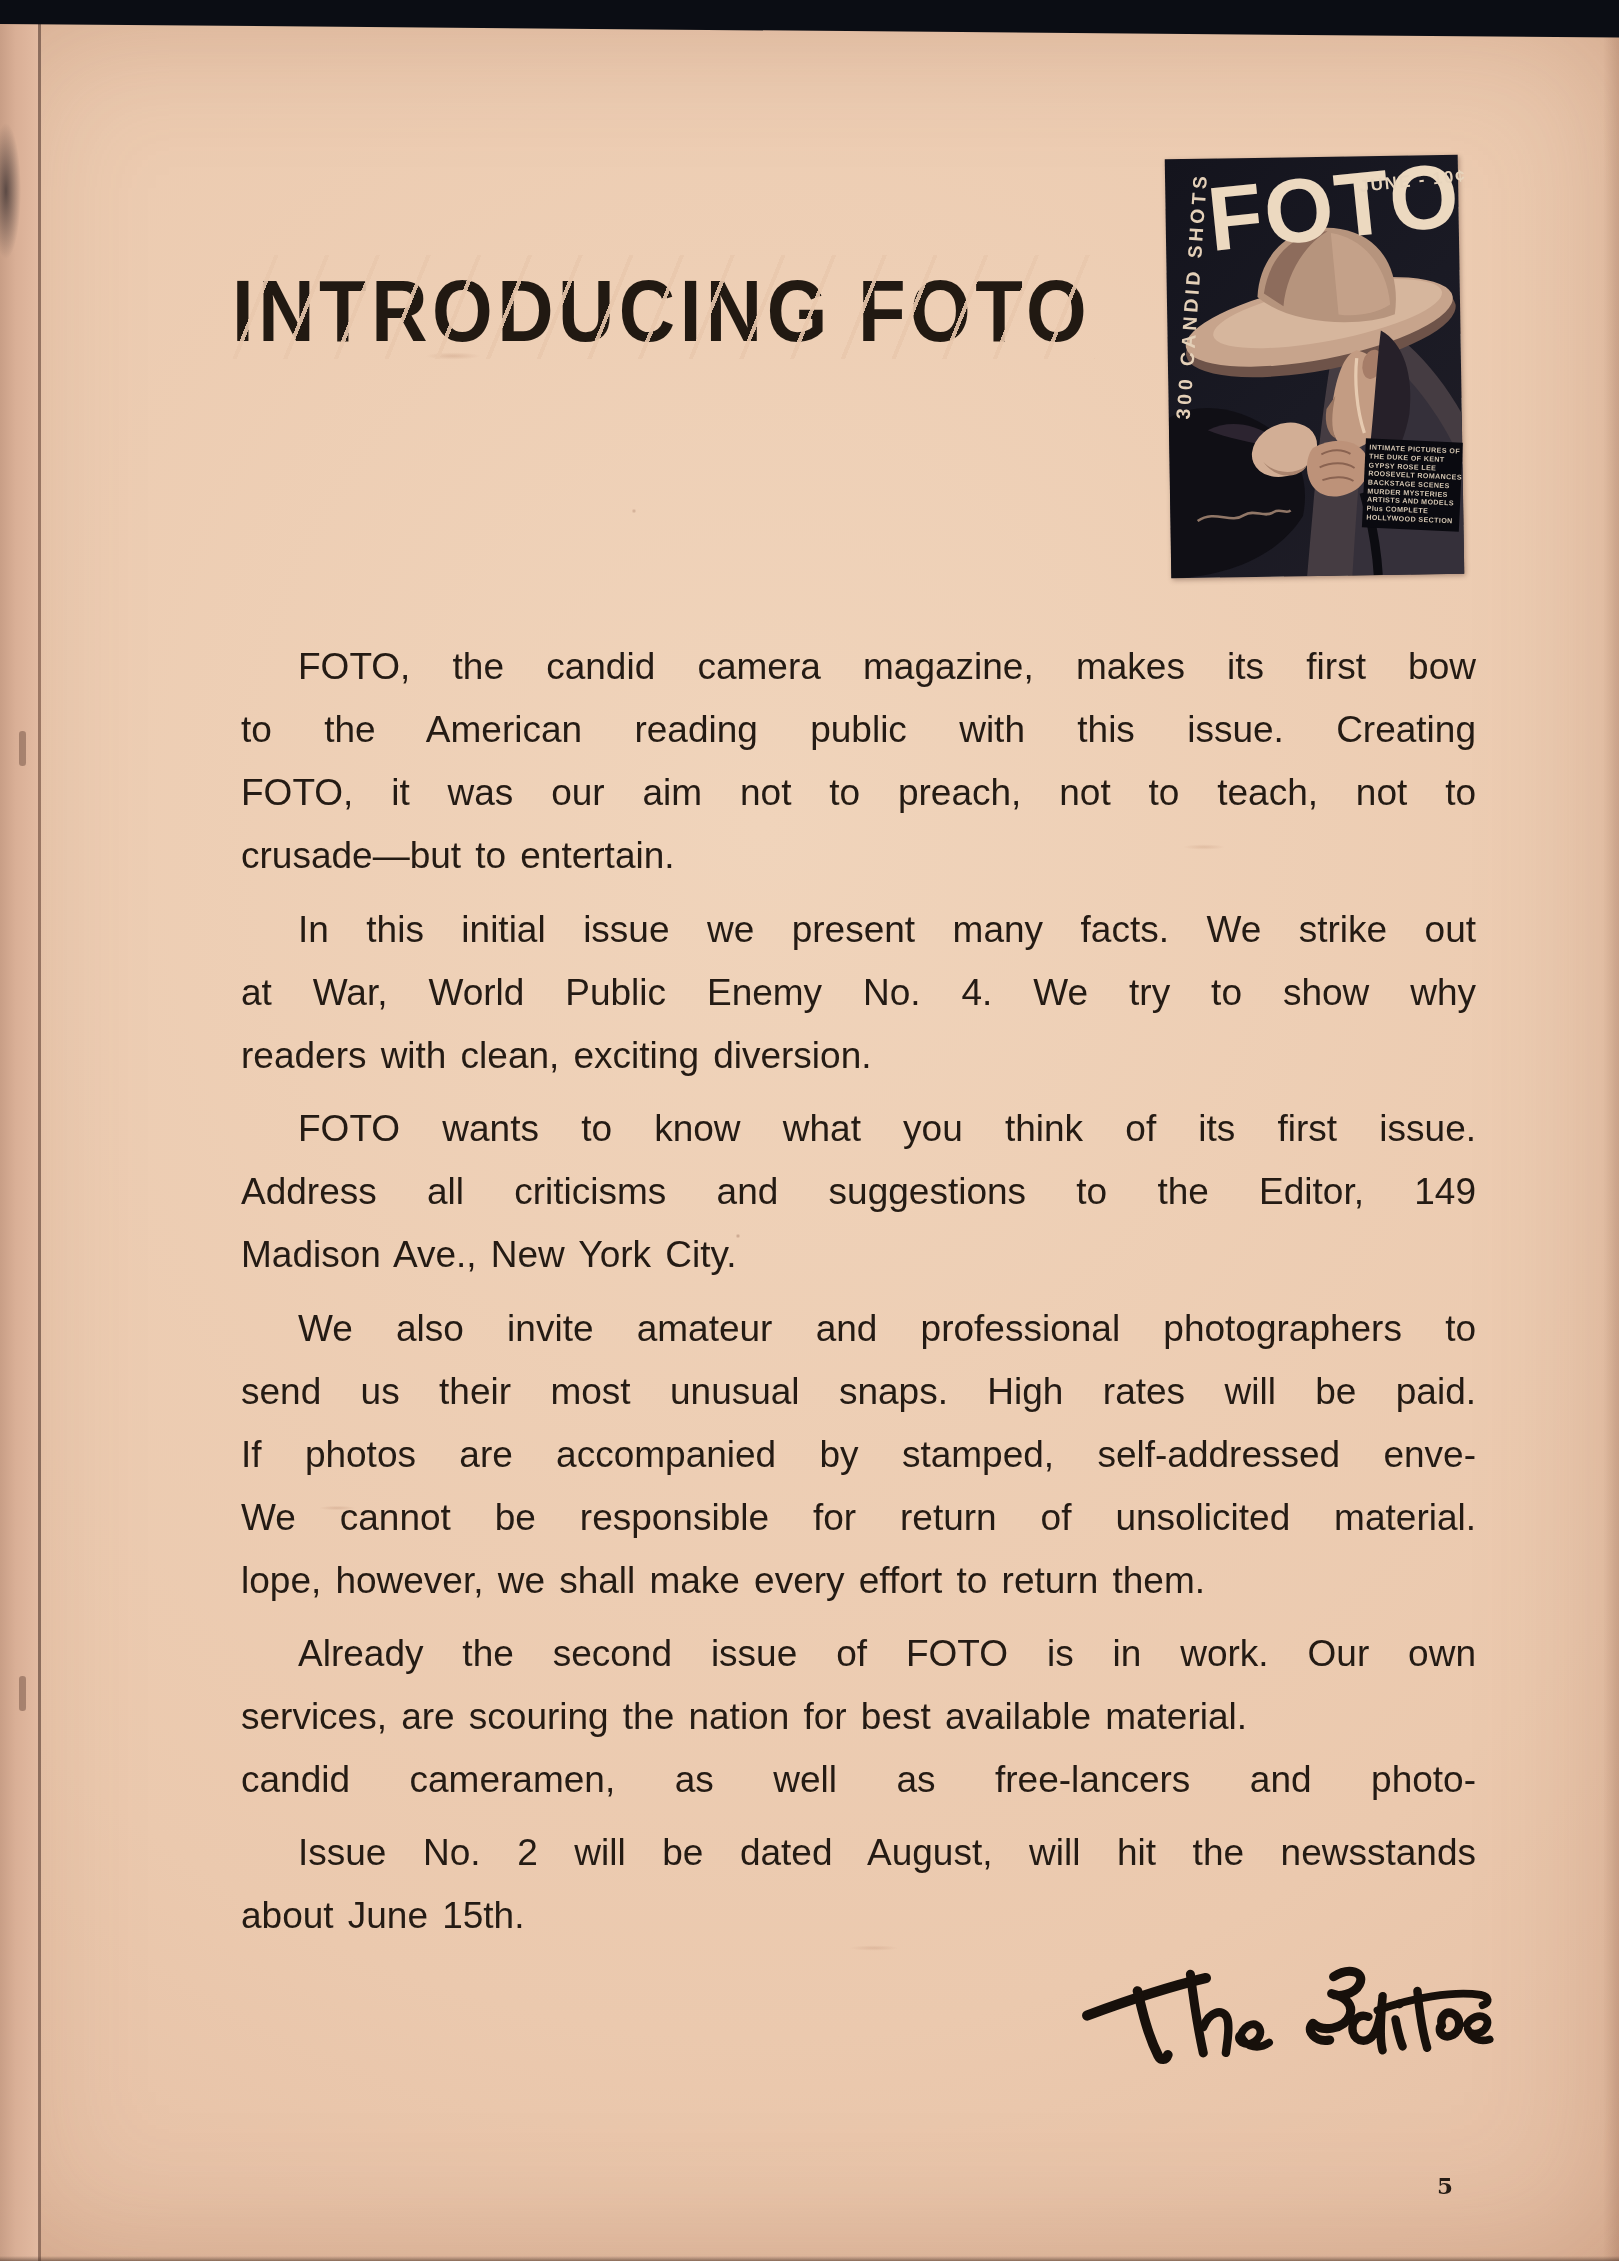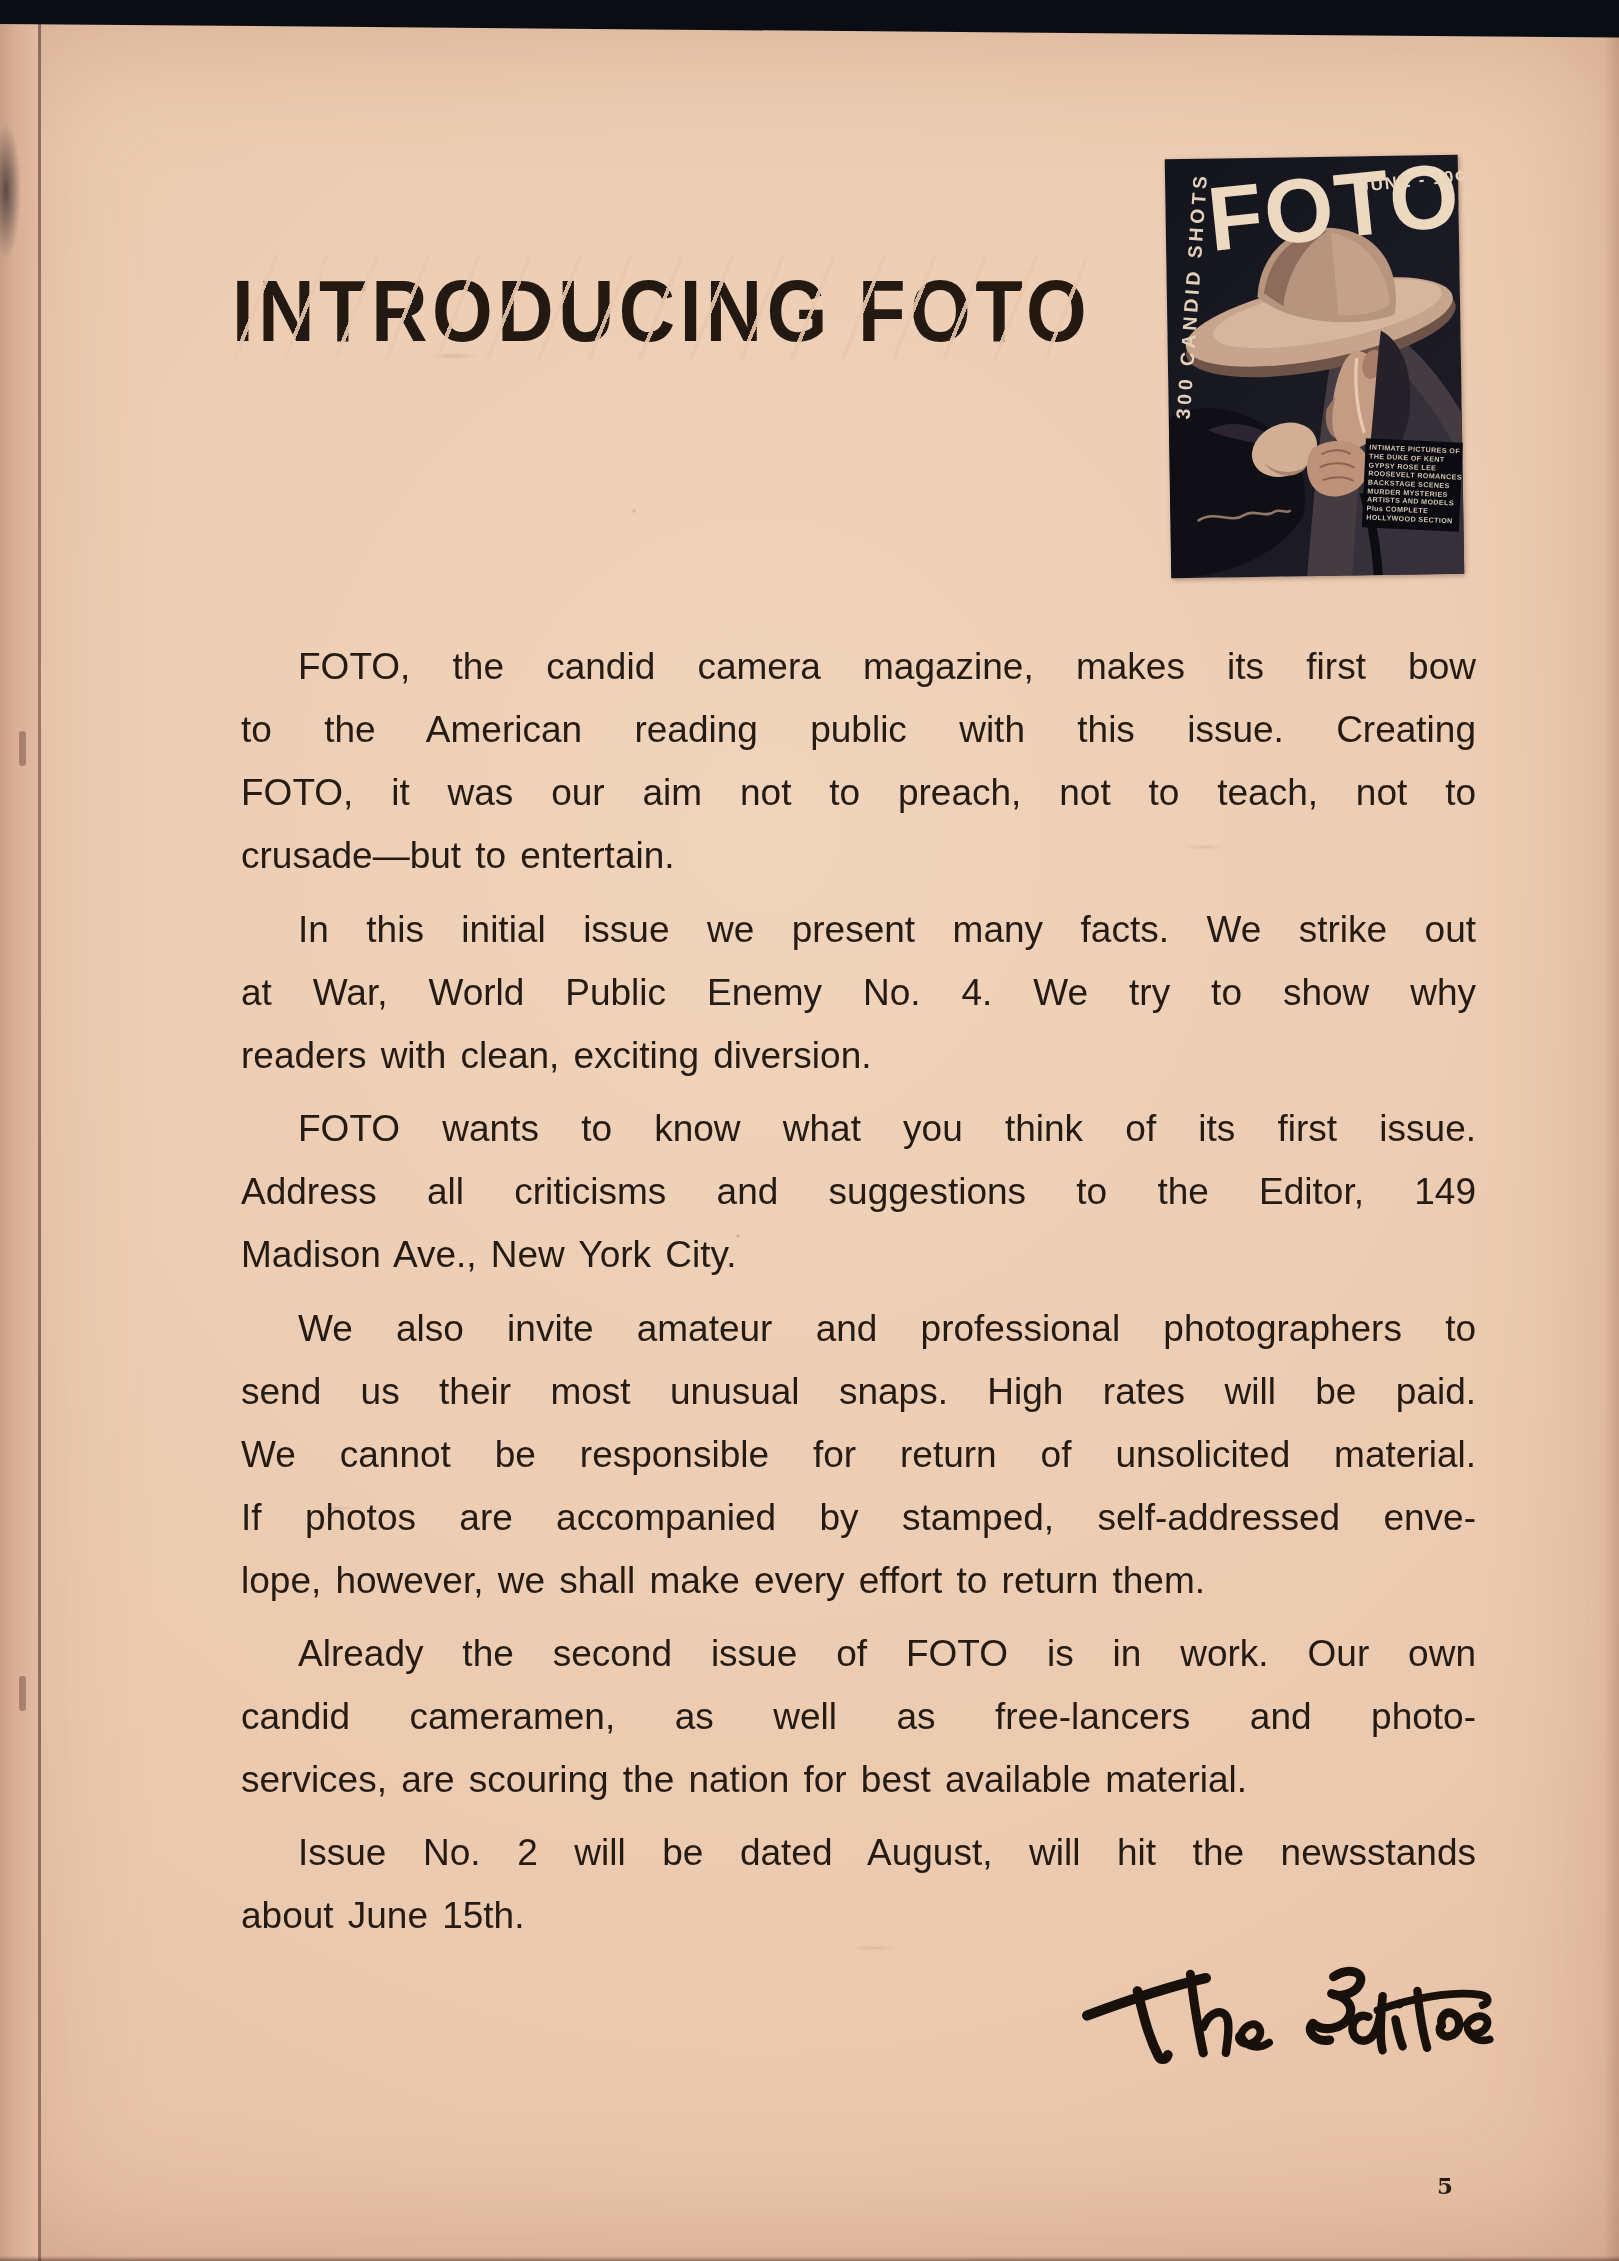--- a/index.html
+++ b/index.html
@@ -159,28 +159,28 @@
           <div class="bline last">readers with clean, exciting diversion.</div>
         </div>
         <div class="para">
           <div class="bline first">FOTO wants to know what you think of its first issue.</div>
           <div class="bline">Address all criticisms and suggestions to the Editor, 149</div>
           <div class="bline last">Madison Ave., New York City.</div>
         </div>
         <div class="para">
           <div class="bline first">We also invite amateur and professional photographers to</div>
           <div class="bline">send us their most unusual snaps.  High rates will be paid.</div>
+          <div class="bline">If photos are accompanied by stamped, self-addressed enve-</div>
           <div class="bline">We cannot be responsible for return of unsolicited material.</div>
-          <div class="bline">If photos are accompanied by stamped, self-addressed enve-</div>
           <div class="bline last">lope, however, we shall make every effort to return them.</div>
         </div>
         <div class="para">
           <div class="bline first">Already the second issue of FOTO is in work.  Our own</div>
+          <div class="bline last">services, are scouring the nation for best available material.</div>
           <div class="bline">candid cameramen, as well as free-lancers and photo-</div>
-          <div class="bline last">services, are scouring the nation for best available material.</div>
         </div>
         <div class="para">
           <div class="bline first">Issue No. 2 will be dated August, will hit the newsstands</div>
           <div class="bline last">about June 15th.</div>
         </div>
       </div>
 
     <svg class="signature" width="421" height="129" viewBox="0 0 650 200">
       <title>The Editor</title>
       <g stroke="#17100b" fill="none" stroke-linecap="round" stroke-linejoin="round">

